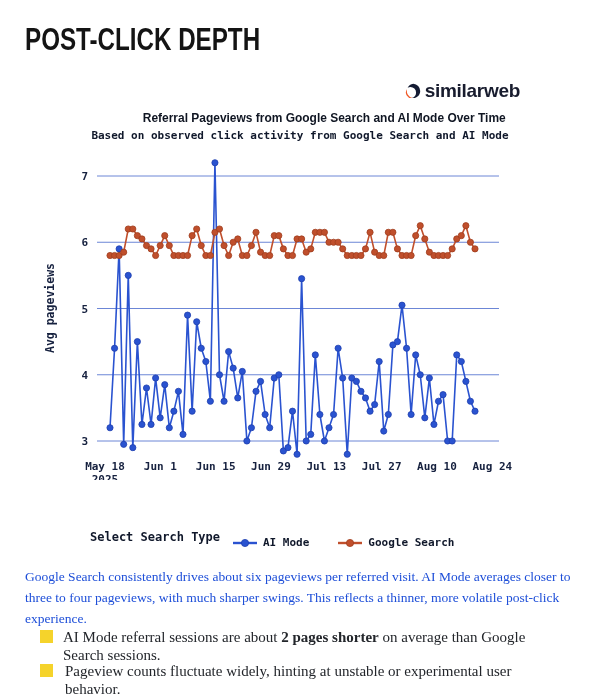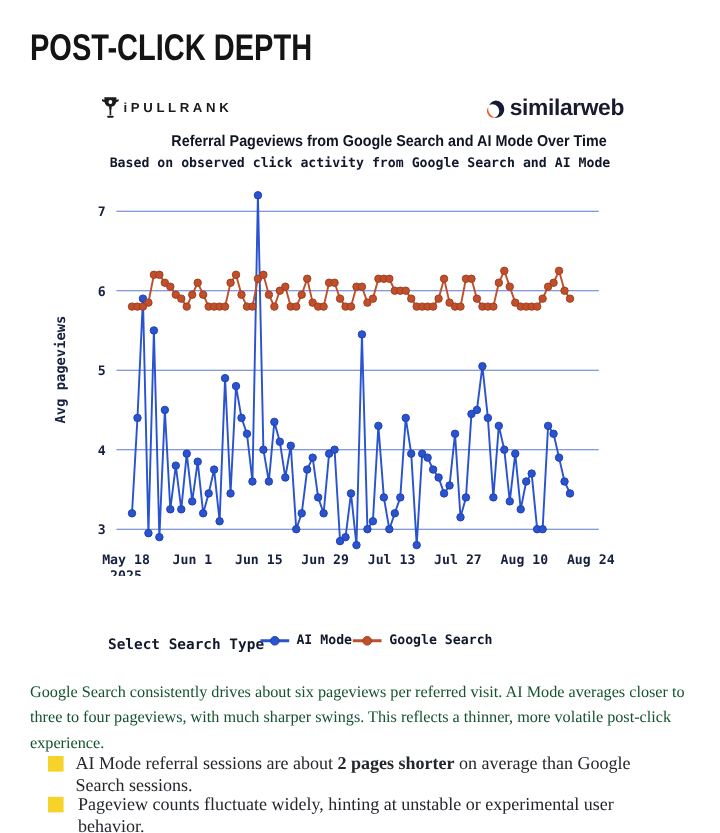--- a/index.html
+++ b/index.html
@@ -20,49 +20,40 @@
       font-size:13px;font-weight:800;color:#0f1522;padding-left:24px;}
   #chart-title span{display:inline-block;transform:scaleX(0.92);}
   #chart-subtitle{position:absolute;left:0;top:129px;width:600px;text-align:center;
       font-family:"DejaVu Sans Mono",monospace;font-size:11px;font-weight:700;color:#10182b;}
   
   #chart-svg{position:absolute;left:40px;top:150px;}
   
   #legend-row{position:absolute;left:0;top:527px;width:600px;height:22px;}
   #legend-label{position:absolute;left:90px;top:3px;font-family:"DejaVu Sans Mono",monospace;
       font-size:12px;font-weight:700;color:#10182b;}
-  #legend-items{position:absolute;left:216px;top:0;display:flex;gap:0;align-items:flex-start;height:22px;}
+  #legend-items{position:absolute;left:232px;top:0;display:flex;gap:28px;align-items:flex-end;height:22px;}
   .legend-item{display:flex;align-items:center;gap:5px;cursor:pointer;}
   .legend-item .lbl{font-family:"DejaVu Sans Mono",monospace;font-size:11px;font-weight:700;color:#10182b;}
   
   #summary-text{position:absolute;left:25px;top:566px;width:554px;margin:0;
-      font-family:"Liberation Serif",serif;font-size:13.5px;line-height:21px;color:#14532d;}
+      font-family:"Liberation Serif",serif;font-size:13.5px;line-height:21px;color:#1d4ed8;}
   .bullet{position:absolute;left:40px;width:520px;display:flex;align-items:flex-start;gap:10px;}
   .bullet-square{flex:0 0 auto;width:13px;height:13px;background:#f5d32b;margin-top:2px;}
   .bullet-text{font-family:"Liberation Serif",serif;font-size:15px;line-height:18px;color:#23262b;}
   #bullet-1{top:628px;}
   #bullet-2{top:662px;gap:12px;}
 </style>
 </head>
 <body>
 
 <div id="page">
 
   <h1 id="main-title">POST-CLICK DEPTH</h1>
 
   <div class="logo-row">
-    <div class="ipr-logo">
-      <svg width="14" height="19" viewBox="0 0 14 19">
-        <path d="M2 1h10v2.2a3 3 0 0 0 2-0.6v1.6a4.6 4.6 0 0 1-2.2 1A5 5 0 0 1 8 9v2H6V9a5 5 0 0 1-3.8-3.8A4.6 4.6 0 0 1 0 4.2V2.6a3 3 0 0 0 2 .6z" fill="#1b1b1b"></path>
-        <rect x="6.3" y="10.5" width="1.4" height="5.5" fill="#1b1b1b"></rect>
-        <rect x="4.5" y="16.5" width="5" height="1.6" rx="0.4" fill="#1b1b1b"></rect>
-        <circle cx="7" cy="5" r="1.6" fill="#ffffff"></circle>
-      </svg>
-      <span class="ipr-text">iPULLRANK</span>
-    </div>
     <div class="sw-logo">
       <svg width="16" height="16" viewBox="0 0 14 14">
         <path d="M7.2 0.6a6.4 6.4 0 0 1 6.1 6.4c0 3.5-2.7 6.1-5.9 6.2-0.5 0-1-0.05-1.4-0.15a5 5 0 0 0 3.7-4.8A5 5 0 0 0 4.8 3.4a4.8 4.8 0 0 0-2.5 0.7A6.4 6.4 0 0 1 7.2 0.6z" fill="#141b33"></path>
         <path d="M1.8 5.3a4.9 4.9 0 0 0 4.8 7.8A6.4 6.4 0 0 1 1.8 5.3z" fill="#f05a28"></path>
       </svg>
       <span class="sw-text">similarweb</span>
     </div>
   </div>
 
   <div id="chart-title">

